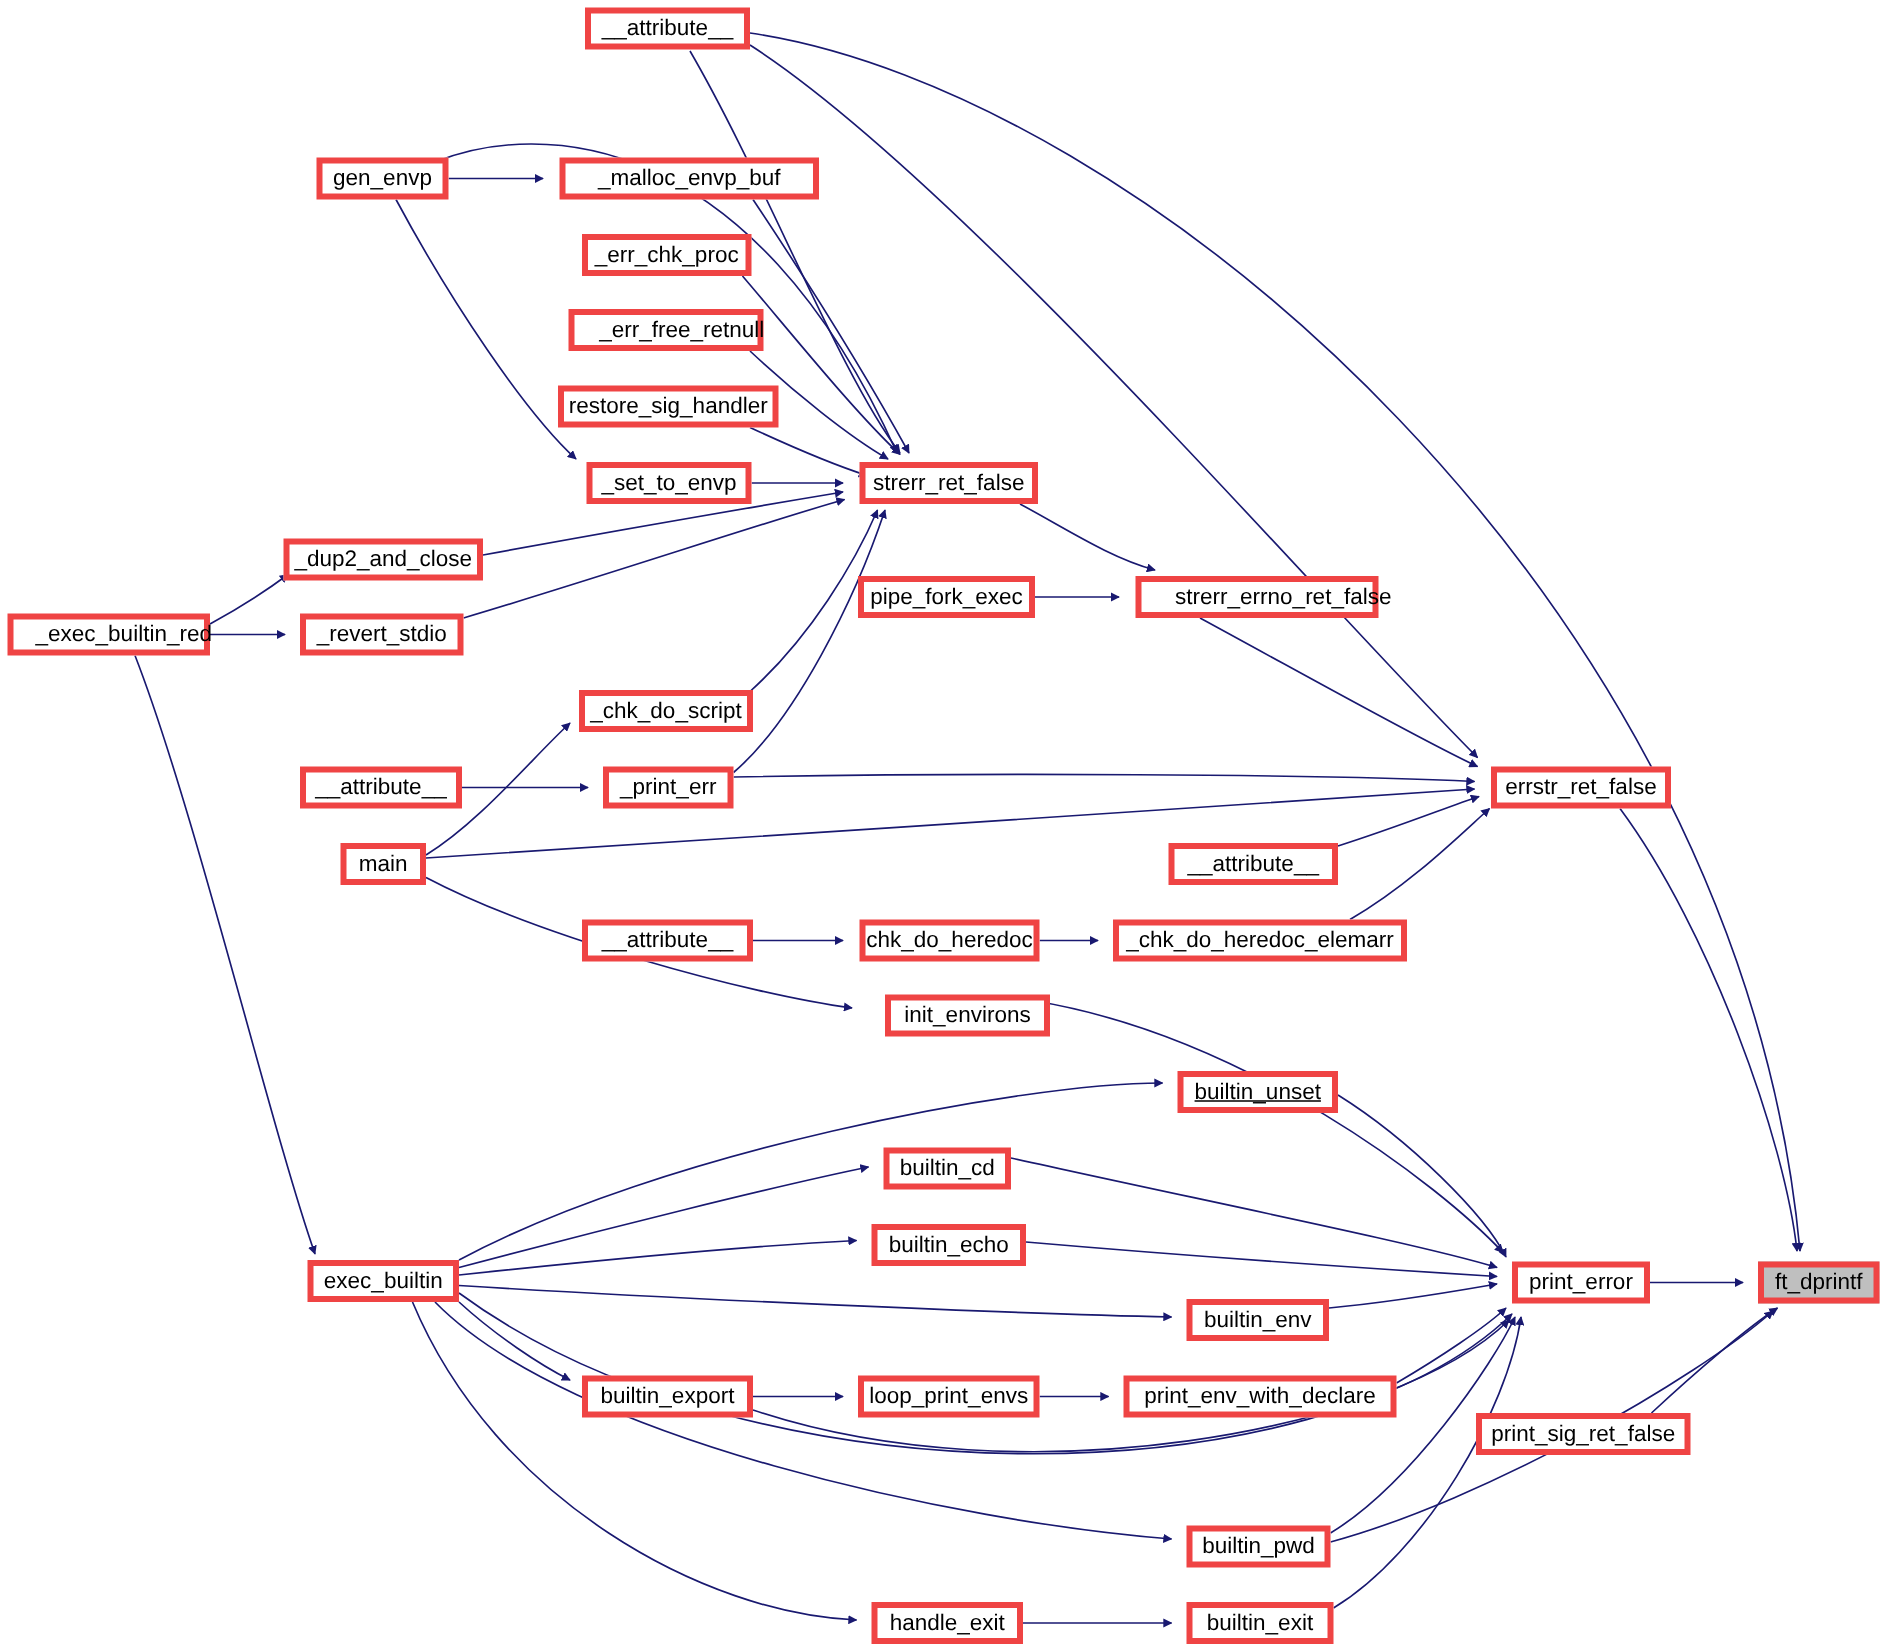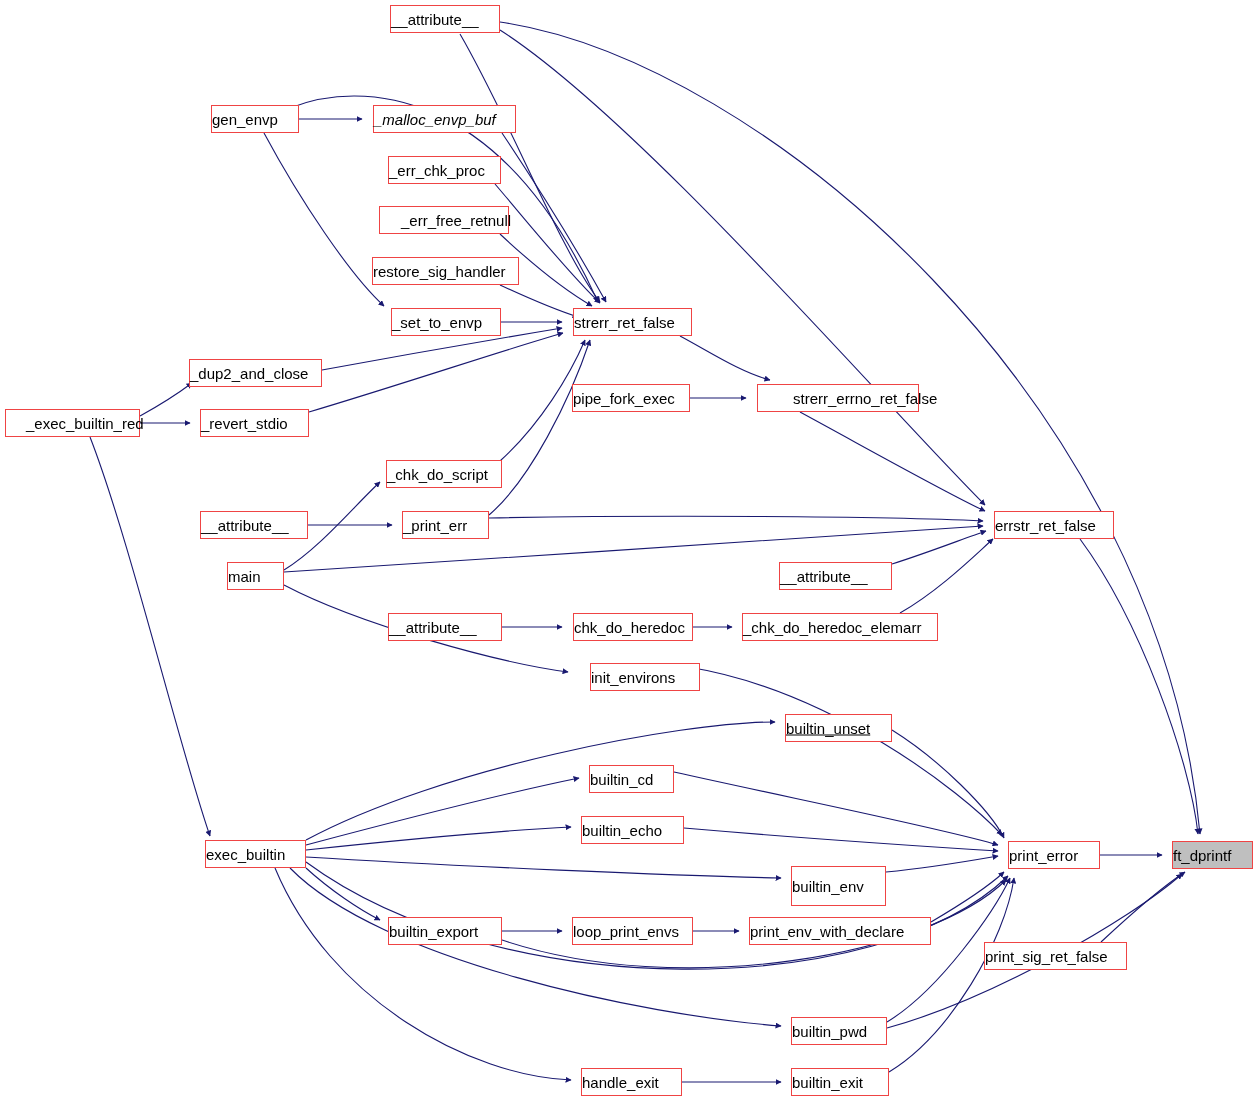--- a/index.html
+++ b/index.html
@@ -18,28 +18,28 @@
   #edges {
     position: absolute;
     left: 0;
     top: 0;
     width: 1260px;
     height: 1101px;
   }
   .node {
     position: absolute;
     box-sizing: border-box;
-    border: 1px solid #ef4444;
+    border: 4px solid #ef4444;
     background: #ffffff;
     color: #000000;
     font-size: 15px;
     line-height: 1;
     display: flex;
     align-items: center;
-    justify-content: flex-start;
+    justify-content: center;
     white-space: nowrap;
     letter-spacing: 0px;
   }
   .node.highlight {
     background: #bfbfbf;
   }
   .node span {
     display: block;
     transform: translateY(-0.5px);
   }
@@ -113,21 +113,21 @@
       </g>
   </svg>
 
   <div id="node-layer">
       <div class="node" style="left: 390px; top: 5px; width: 110px; height: 28px;">
         <span>__attribute__</span>
       </div>
       <div class="node" style="left: 211px; top: 105px; width: 88px; height: 28px;">
         <span>gen_envp</span>
       </div>
-      <div class="node" style="left: 373px; top: 105px; width: 143px; height: 28px; font-style: italic;">
+      <div class="node" style="left: 373px; top: 105px; width: 173px; height: 28px;">
         <span>_malloc_envp_buf</span>
       </div>
       <div class="node" style="left: 388px; top: 156px; width: 113px; height: 28px;">
         <span>_err_chk_proc</span>
       </div>
       <div class="node" style="left: 379px; top: 206px; width: 130px; height: 28px; padding-left: 21px;">
         <span>_err_free_retnull</span>
       </div>
       <div class="node" style="left: 372px; top: 257px; width: 147px; height: 28px;">
         <span>restore_sig_handler</span>
@@ -194,21 +194,21 @@
       </div>
       <div class="node" style="left: 205px; top: 840px; width: 101px; height: 28px;">
         <span>exec_builtin</span>
       </div>
       <div class="node" style="left: 1008px; top: 841px; width: 92px; height: 28px;">
         <span>print_error</span>
       </div>
       <div class="node highlight" style="left: 1172px; top: 841px; width: 81px; height: 28px;">
         <span>ft_dprintf</span>
       </div>
-      <div class="node" style="left: 791px; top: 866px; width: 95px; height: 40px;">
+      <div class="node" style="left: 791px; top: 866px; width: 95px; height: 28px;">
         <span>builtin_env</span>
       </div>
       <div class="node" style="left: 388px; top: 917px; width: 114px; height: 28px;">
         <span>builtin_export</span>
       </div>
       <div class="node" style="left: 572px; top: 917px; width: 121px; height: 28px;">
         <span>loop_print_envs</span>
       </div>
       <div class="node" style="left: 749px; top: 917px; width: 182px; height: 28px;">
         <span>print_env_with_declare</span>

